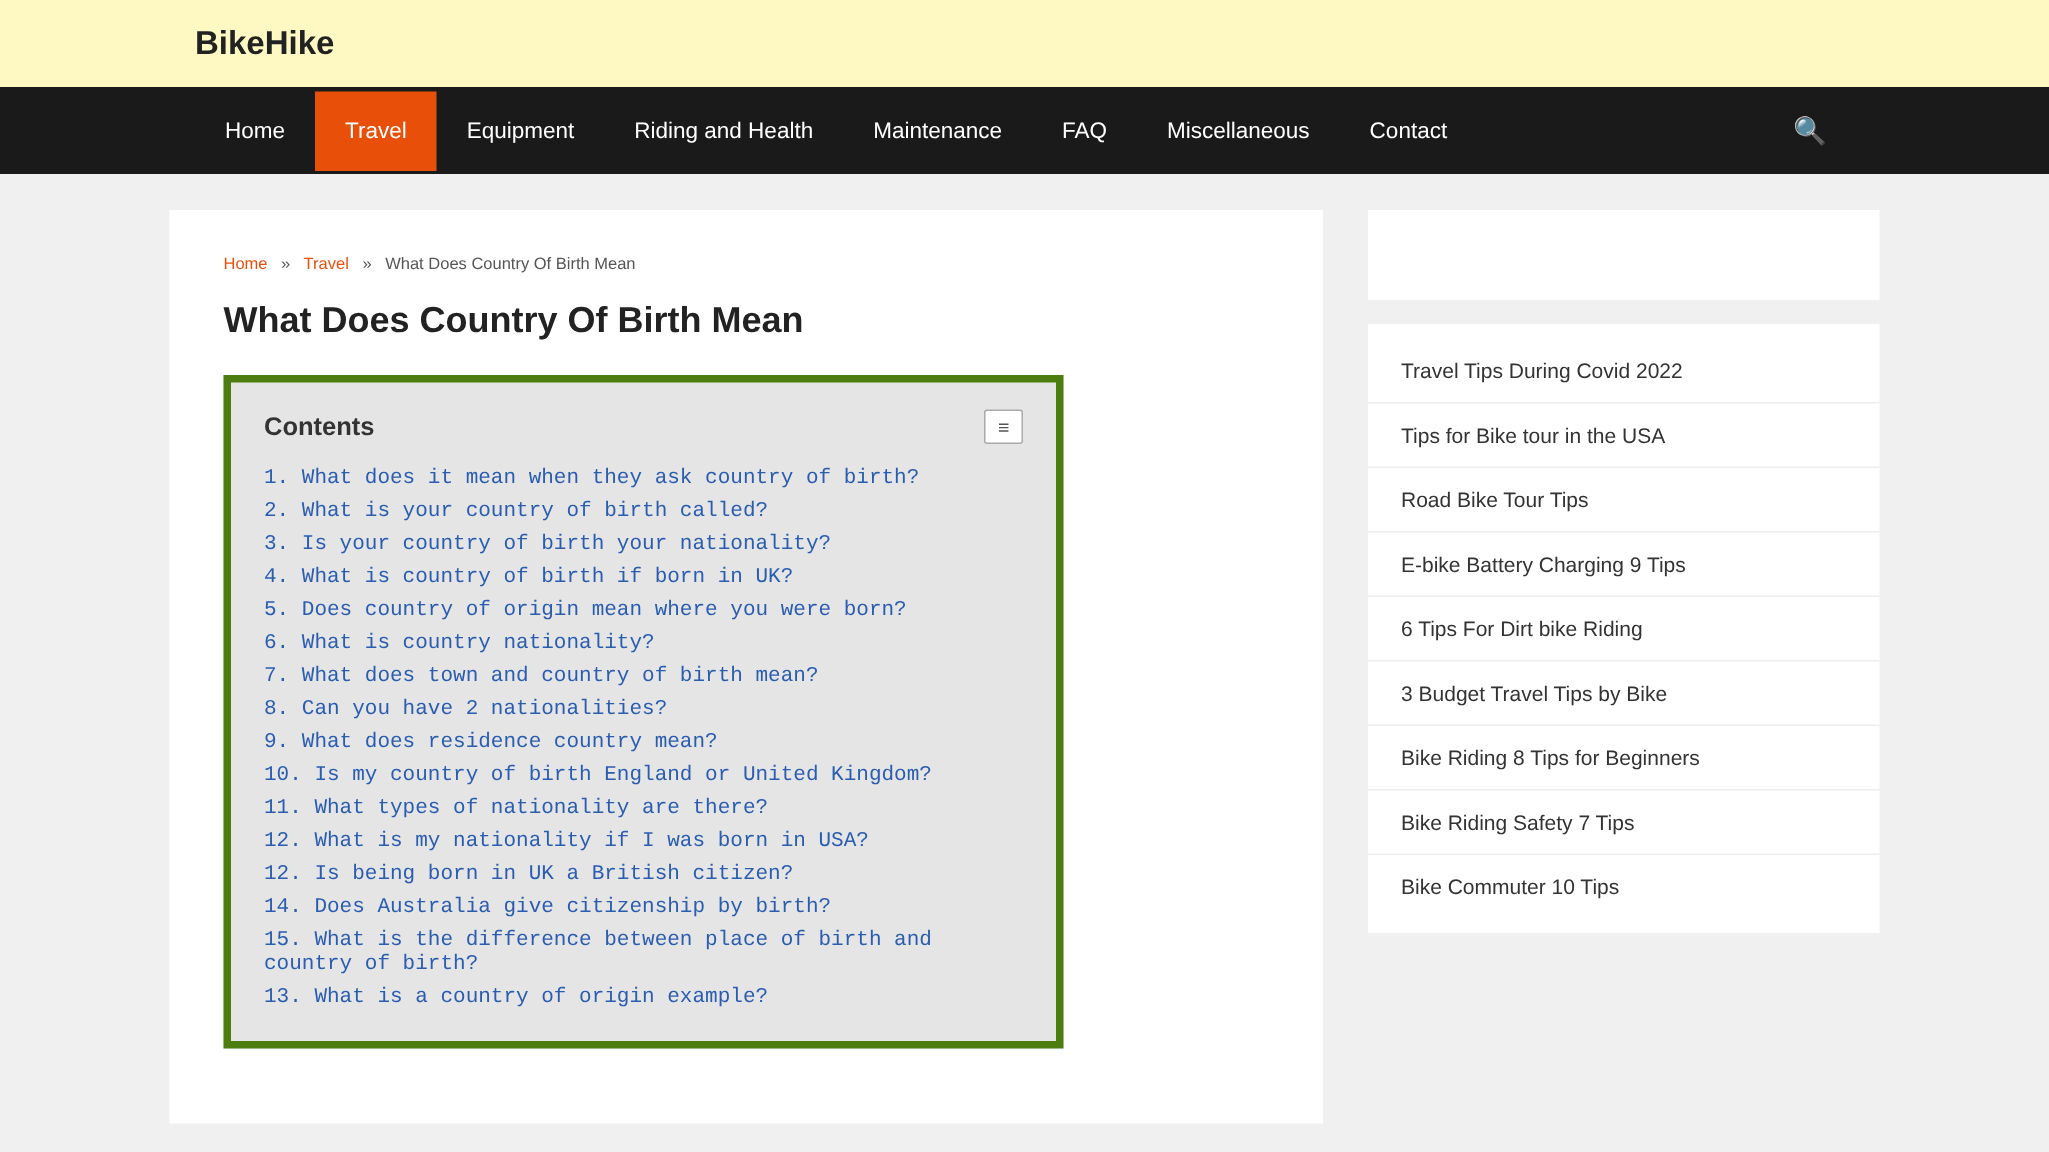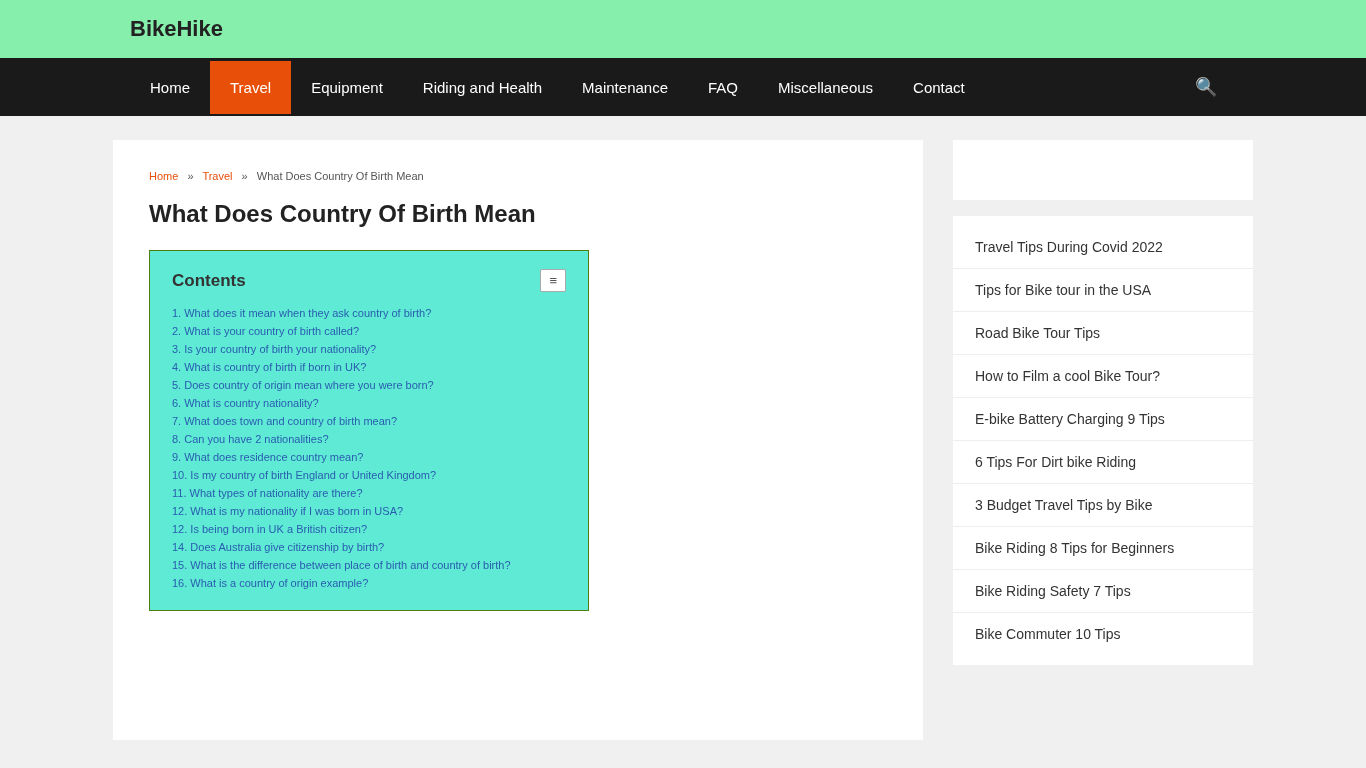--- a/index.html
+++ b/index.html
@@ -1,49 +1,49 @@
 <!DOCTYPE html>
 <html><head>
   <meta charset="utf-8">
   <style>
     * { margin: 0; padding: 0; box-sizing: border-box; }
     body { font-family: Arial, sans-serif; background: #f0f0f0; color: #333; font-size: 15px; }
 
     
-    .site-header { background: #86efac; padding: 16px 130px; }
+    .site-header { background: #fef9c3; padding: 16px 130px; }
     .site-title { font-size: 22px; font-weight: bold; color: #222; }
     .site-tagline { font-size: 13px; color: #777; margin-top: 2px; }
 
     
     nav { background: #1a1a1a; padding: 0 130px; display: flex; align-items: center; justify-content: space-between; }
     .nav-items { display: flex; align-items: center; }
     .nav-item { color: #fff; padding: 18px 20px; font-size: 15px; cursor: pointer; text-decoration: none; display: block; }
     .nav-item.active { background: #e8500a; color: #fff; }
     .nav-search { color: #fff; padding: 18px; cursor: pointer; font-size: 18px; }
 
     
     .page-wrapper { display: flex; max-width: 1140px; margin: 0 auto; padding: 24px 0; gap: 30px; }
 
     
     .main-content { flex: 1; background: #fff; padding: 30px 36px; min-height: 600px; }
     .breadcrumb { margin-bottom: 18px; font-size: 11px; color: #555; }
     .breadcrumb a { color: #e8500a; text-decoration: none; }
     .page-title { font-size: 24px; font-weight: bold; color: #222; margin-bottom: 22px; }
 
     
-    .contents-box { border: 1px solid #4d7c0f; background: #5eead4; padding: 18px 22px; display: inline-block; min-width: 440px; max-width: 560px; margin-bottom: 20px; }
+    .contents-box { border: 5px solid #4d7c0f; background: #e5e5e5; padding: 18px 22px; display: inline-block; min-width: 440px; max-width: 560px; margin-bottom: 20px; }
     .contents-header { display: flex; justify-content: space-between; align-items: center; margin-bottom: 12px; }
     .contents-title { font-size: 17px; font-weight: bold; color: #333; }
     .contents-toggle { border: 1px solid #aaa; background: #fff; padding: 3px 8px; cursor: pointer; font-size: 13px; color: #555; border-radius: 2px; }
     .contents-list { list-style: none; padding: 0; }
-    .contents-list li { padding: 3px 0; font-size: 11px; }
+    .contents-list li { padding: 3px 0; font-size: 14px; font-family: Liberation Mono, monospace; }
     .contents-list li a { color: #2a5db0; text-decoration: none; }
 
     
-    .sidebar { width: 300px; flex-shrink: 0; }
+    .sidebar { width: 341px; flex-shrink: 0; }
     .sidebar-search-box { background: #fff; padding: 16px; margin-bottom: 16px; min-height: 60px; }
     .sidebar-links { background: #fff; padding: 10px 0; }
     .sidebar-link { display: block; padding: 13px 22px; color: #333; text-decoration: none; font-size: 14px; border-bottom: 1px solid #eee; cursor: pointer; }
     .sidebar-link:last-child { border-bottom: none; }
 
     .sep { margin: 0 6px; color: #555; }
   </style>
 </head>
 <body>
 
@@ -98,34 +98,33 @@
           <li><a href="#">6. What is country nationality?</a></li>
           <li><a href="#">7. What does town and country of birth mean?</a></li>
           <li><a href="#">8. Can you have 2 nationalities?</a></li>
           <li><a href="#">9. What does residence country mean?</a></li>
           <li><a href="#">10. Is my country of birth England or United Kingdom?</a></li>
           <li><a href="#">11. What types of nationality are there?</a></li>
           <li><a href="#">12. What is my nationality if I was born in USA?</a></li>
           <li><a href="#">12. Is being born in UK a British citizen?</a></li>
           <li><a href="#">14. Does Australia give citizenship by birth?</a></li>
           <li><a href="#">15. What is the difference between place of birth and country of birth?</a></li>
-          <li><a href="#">16. What is a country of origin example?</a></li>
+          <li><a href="#">13. What is a country of origin example?</a></li>
         </ul>
     </div>
 
   </main>
 
   <aside class="sidebar">
     <div class="sidebar-search-box"></div>
     <div class="sidebar-links">
 
     <a class="sidebar-link" href="#">Travel Tips During Covid 2022</a>
         <a class="sidebar-link" href="#">Tips for Bike tour in the USA</a>
         <a class="sidebar-link" href="#">Road Bike Tour Tips</a>
-        <a class="sidebar-link" href="#">How to Film a cool Bike Tour?</a>
         <a class="sidebar-link" href="#">E-bike Battery Charging 9 Tips</a>
         <a class="sidebar-link" href="#">6 Tips For Dirt bike Riding</a>
         <a class="sidebar-link" href="#">3 Budget Travel Tips by Bike</a>
         <a class="sidebar-link" href="#">Bike Riding 8 Tips for Beginners</a>
         <a class="sidebar-link" href="#">Bike Riding Safety 7 Tips</a>
         <a class="sidebar-link" href="#">Bike Commuter 10 Tips</a>
       </div>
   </aside>
 
 </div>

